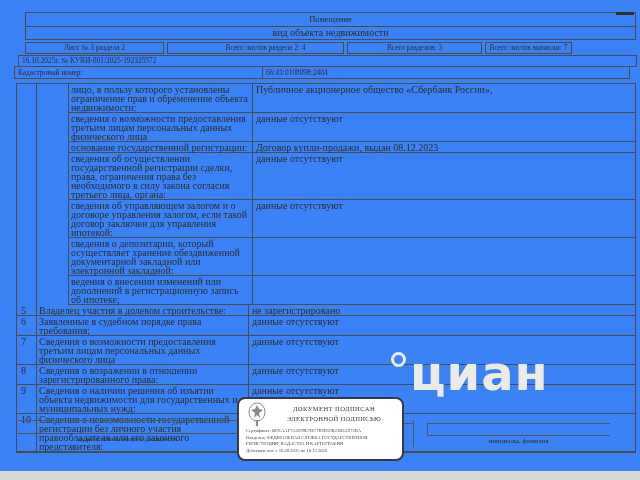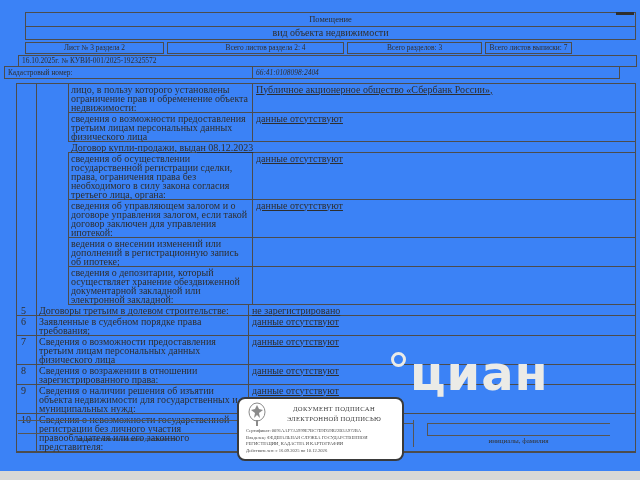--- a/index.html
+++ b/index.html
@@ -8,34 +8,34 @@
     font-family:"Liberation Serif", serif;color:#2e2e2e;
   }
   
   #hdr-box{position:absolute;left:25px;top:12px;width:609px;border:1px solid #4c4c4c;}
   #hdr-box .r1{height:13px;line-height:13px;text-align:center;font-size:8.5px;border-bottom:1px solid #4c4c4c;}
   #hdr-box .r2{height:12px;line-height:12px;text-align:center;font-size:10px;}
   #sheet-row{position:absolute;left:25px;top:42px;width:547px;display:flex;gap:3px;}
   #sheet-row .cell{border:1px solid #4c4c4c;height:10px;line-height:10px;text-align:center;font-size:7.4px;}
   #sheet-row .c0{width:137px;} #sheet-row .c1{width:155px;padding-left:20px;} #sheet-row .c2{width:133px;} #sheet-row .c3{flex:1;}
   #date-row{position:absolute;left:18px;top:55px;width:614px;border:1px solid #4c4c4c;height:10px;line-height:10px;font-size:7.4px;padding-left:3px;}
-  #kad-row{position:absolute;left:4px;top:66px;width:614px;border:1px solid #4c4c4c;height:11px;display:flex;font-size:7.4px;line-height:11px;}
+  #kad-row{position:absolute;left:14px;top:66px;width:614px;border:1px solid #4c4c4c;height:11px;display:flex;font-size:7.4px;line-height:11px;}
   #kad-row .lbl{width:244px;border-right:1px solid #4c4c4c;padding-left:3px;}
-  #kad-row .val{flex:1;padding-left:3px;font-style:italic;}
+  #kad-row .val{flex:1;padding-left:3px;}
   
   #main-table{position:absolute;left:16px;top:83px;width:618px;border:1px solid #4c4c4c;font-size:10px;line-height:9px;}
   #sub-section{position:relative;}
   #sub-section .vline{position:absolute;top:0;bottom:0;width:1px;background:#4c4c4c;}
   #sub-section .v1{left:19px;} 
   .trow{display:flex;align-items:stretch;}
   .trow .pad{width:51px;flex:none;}
   .trow .slabel{width:179px;flex:none;border-left:1px solid #4c4c4c;border-right:1px solid #4c4c4c;border-bottom:1px solid #4c4c4c;padding:0.5px 2px;}
   .trow .num{width:15px;flex:none;border-right:1px solid #4c4c4c;border-bottom:1px solid #4c4c4c;padding:0.5px 0 0.5px 4px;}
   .trow .nlabel{width:207px;flex:none;border-right:1px solid #4c4c4c;border-bottom:1px solid #4c4c4c;padding:0.5px 2px;}
-  .trow .val{flex:1;border-bottom:1px solid #4c4c4c;padding:0.5px 3px;text-decoration:underline;}
+  .trow .val{flex:1;border-bottom:1px solid #4c4c4c;padding:0.5px 3px;}
   
   .sigline{position:absolute;height:1px;background:#555;}
   .sigv{position:absolute;width:1px;background:#555;}
   .siglabel{position:absolute;font-size:7px;text-align:center;color:#333;}
   
   #stamp{position:absolute;left:237px;top:397px;width:167px;height:64px;border:2px solid #3a3a3a;border-radius:8px;background:#fff;z-index:3;box-sizing:border-box;}
   #stamp .emblem{position:absolute;left:8px;top:3px;width:20px;height:24px;}
   #stamp .t1{position:absolute;left:30px;top:6px;width:130px;text-align:center;font-size:6.6px;letter-spacing:0.4px;color:#3a3a3a;}
   #stamp .t2{position:absolute;left:30px;top:16px;width:130px;text-align:center;font-size:6.6px;letter-spacing:0.3px;color:#3a3a3a;}
   #stamp .small{position:absolute;left:7px;right:5px;font-size:4.6px;line-height:5.6px;color:#4a4a4a;}
@@ -79,47 +79,48 @@
           <div class="slabel">лицо, в пользу которого установлены ограничение прав и обременение объекта недвижимости:</div>
           <div class="val">Публичное акционерное общество «Сбербанк России»,</div>
         </div>
         <div class="trow">
           <div class="pad"></div>
           <div class="slabel">сведения о возможности предоставления третьим лицам персональных данных физического лица</div>
           <div class="val">данные отсутствуют</div>
         </div>
         <div class="trow">
           <div class="pad"></div>
+          <div class="slabel">основание государственной регистрации:</div>
           <div class="val">Договор купли-продажи, выдан 08.12.2023</div>
         </div>
         <div class="trow">
           <div class="pad"></div>
           <div class="slabel">сведения об осуществлении государственной регистрации сделки, права, ограничения права без необходимого в силу закона согласия третьего лица, органа:</div>
           <div class="val">данные отсутствуют</div>
         </div>
         <div class="trow">
           <div class="pad"></div>
           <div class="slabel">сведения об управляющем залогом и о договоре управления залогом, если такой договор заключен для управления ипотекой:</div>
           <div class="val">данные отсутствуют</div>
         </div>
         <div class="trow">
           <div class="pad"></div>
-          <div class="slabel">ведения о внесении изменений или дополнений в регистрационную запись об ипотеке;</div>
+          <div class="slabel">сведения о депозитарии, который осуществляет хранение обездвиженной документарной закладной или электронной закладной:</div>
           <div class="val"></div>
         </div>
         <div class="trow">
           <div class="pad"></div>
-          <div class="slabel">сведения о депозитарии, который осуществляет хранение обездвиженной документарной закладной или электронной закладной:</div>
+          <div class="slabel">ведения о внесении изменений или дополнений в регистрационную запись об ипотеке;</div>
           <div class="val"></div>
         </div>
       </div>
     <div id="num-section">
         <div class="trow">
           <div class="num">5</div>
-          <div class="nlabel">Договоры третьим в долевом строительстве:</div>
+          <div class="nlabel">Владелец участия в долевом строительстве:</div>
           <div class="val">не зарегистрировано</div>
         </div>
         <div class="trow">
           <div class="num">6</div>
           <div class="nlabel">Заявленные в судебном порядке права требования;</div>
           <div class="val">данные отсутствуют</div>
         </div>
         <div class="trow">
           <div class="num">7</div>
           <div class="nlabel">Сведения о возможности предоставления третьим лицам персональных данных физического лица</div>

